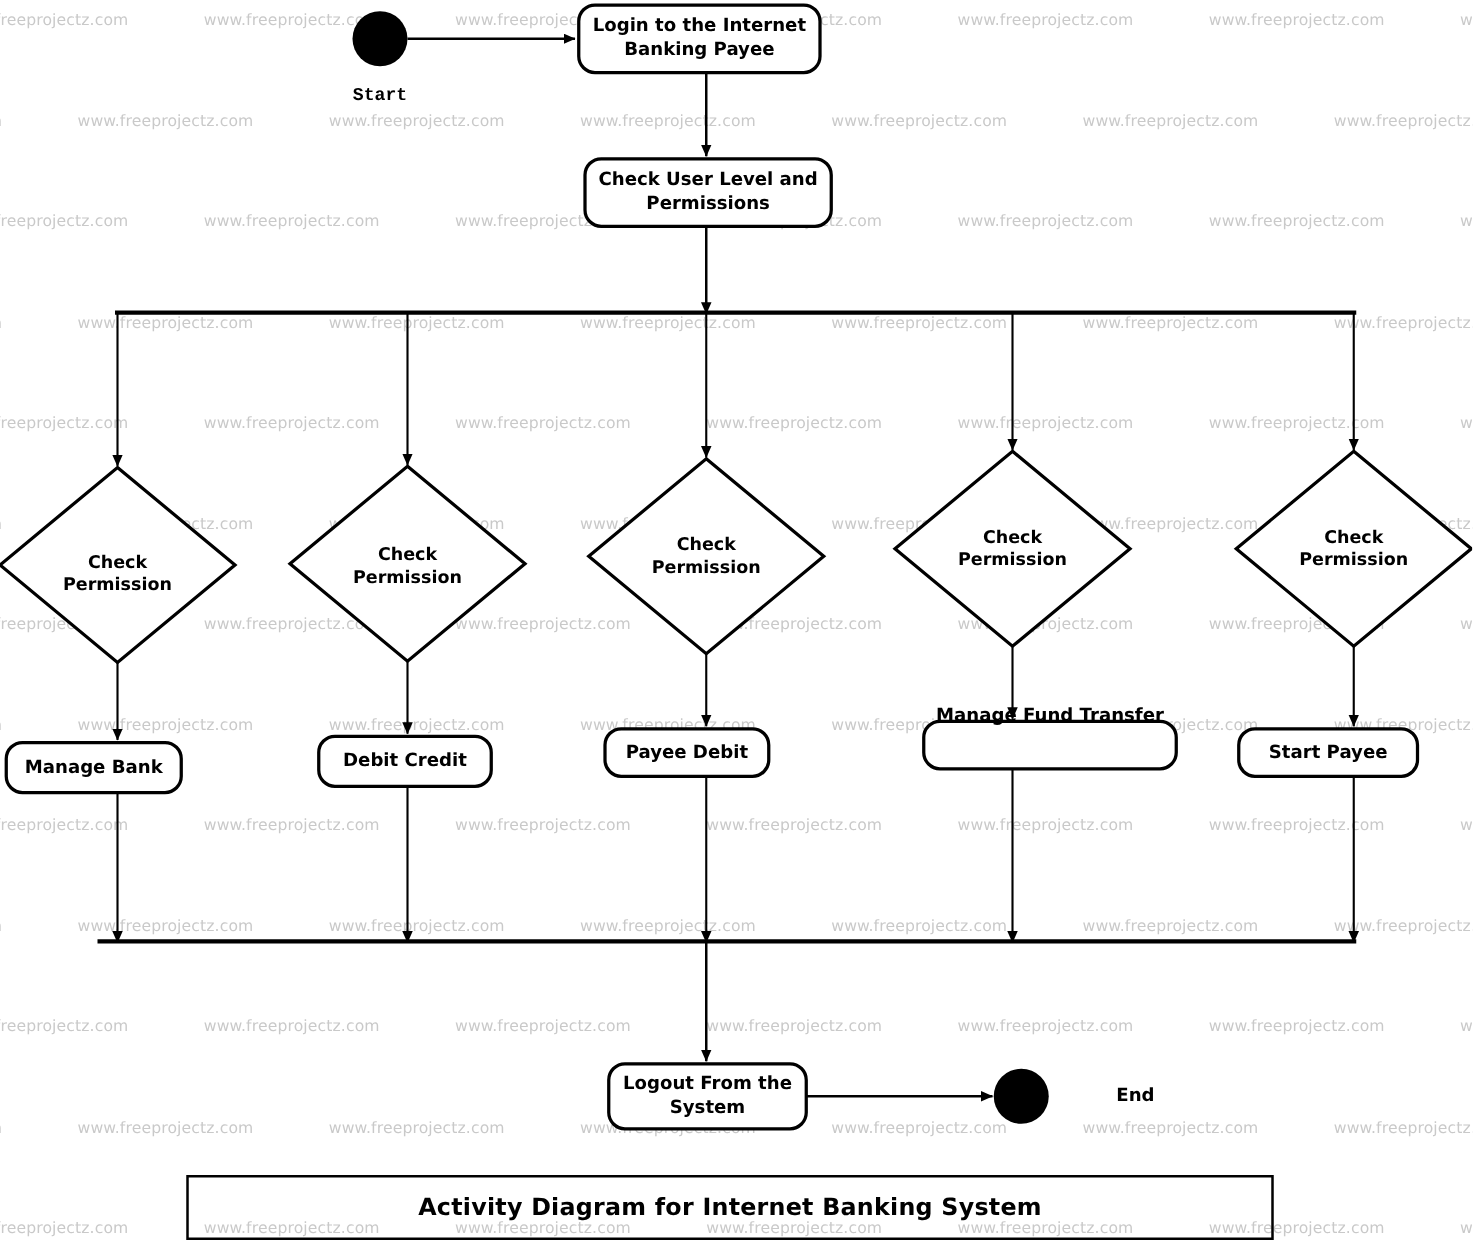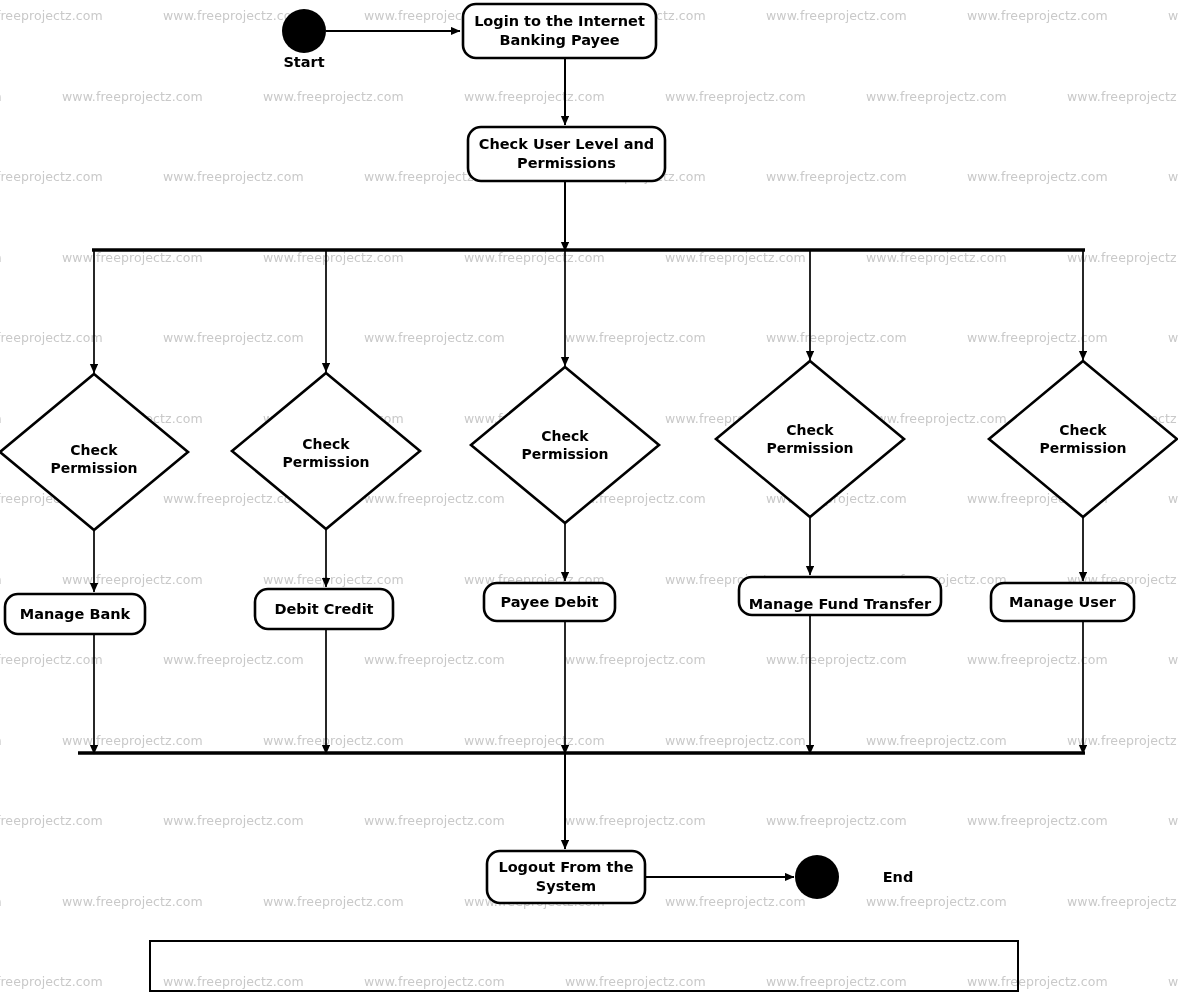--- a/index.html
+++ b/index.html
@@ -216,32 +216,33 @@
   </svg>
 
   <div id="label-layer">
       <div class="node-label" style="left: 448px; width: 223px; top: 12px;">Login to the Internet
 Banking Payee</div>
       <div class="node-label" style="left: 453px; width: 227px; top: 135px;">Check User Level and
 Permissions</div>
       <div class="node-label" style="left: -10px; width: 170px; top: 604.5px;">Manage Bank</div>
       <div class="node-label" style="left: 240px; width: 168px; top: 599.5px;">Debit Credit</div>
       <div class="node-label" style="left: 469px; width: 161px; top: 592.5px;">Payee Debit</div>
-      <div class="node-label" style="left: 724px; width: 232px; top: 595px;">Manage Fund Transfer</div>
-      <div class="node-label" style="left: 976px; width: 173px; top: 592.5px;">Manage User</div>
+      <div class="node-label" style="left: 724px; width: 232px; top: 564px;">Manage Fund Transfer</div>
+      <div class="node-label" style="left: 976px; width: 173px; top: 592.5px;">Start Payee</div>
       <div class="node-label" style="left: 472px; width: 188px; top: 858px;">Logout From the
 System</div>
-      <div class="node-label endpoint-label" style="left: 244px; width: 120px; top: 53px;">Start</div>
-      <div class="node-label endpoint-label" style="left: 868px; width: 60px; text-align: center; top: 868px;">End</div>
+      <div class="node-label endpoint-label" style="left: 244px; width: 120px; top: 68px; font-family: Liberation Mono, monospace;">Start</div>
+      <div class="node-label endpoint-label" style="left: 893px; width: 60px; text-align: left; top: 868px;">End</div>
       <div class="node-label diamond-label" style="left: 9px; width: 170px; top: 441px;">Check
 Permission</div>
       <div class="node-label diamond-label" style="left: 241px; width: 170px; top: 435px;">Check
 Permission</div>
       <div class="node-label diamond-label" style="left: 480px; width: 170px; top: 427px;">Check
 Permission</div>
       <div class="node-label diamond-label" style="left: 725px; width: 170px; top: 421px;">Check
 Permission</div>
       <div class="node-label diamond-label" style="left: 998px; width: 170px; top: 421px;">Check
 Permission</div>
     </div>
 
+  <div class="node-label title-label" id="title-text" style="left: 150px; top: 954px; width: 868px;">Activity Diagram for Internet Banking System</div>
 
 </div>
 
 </body></html>

